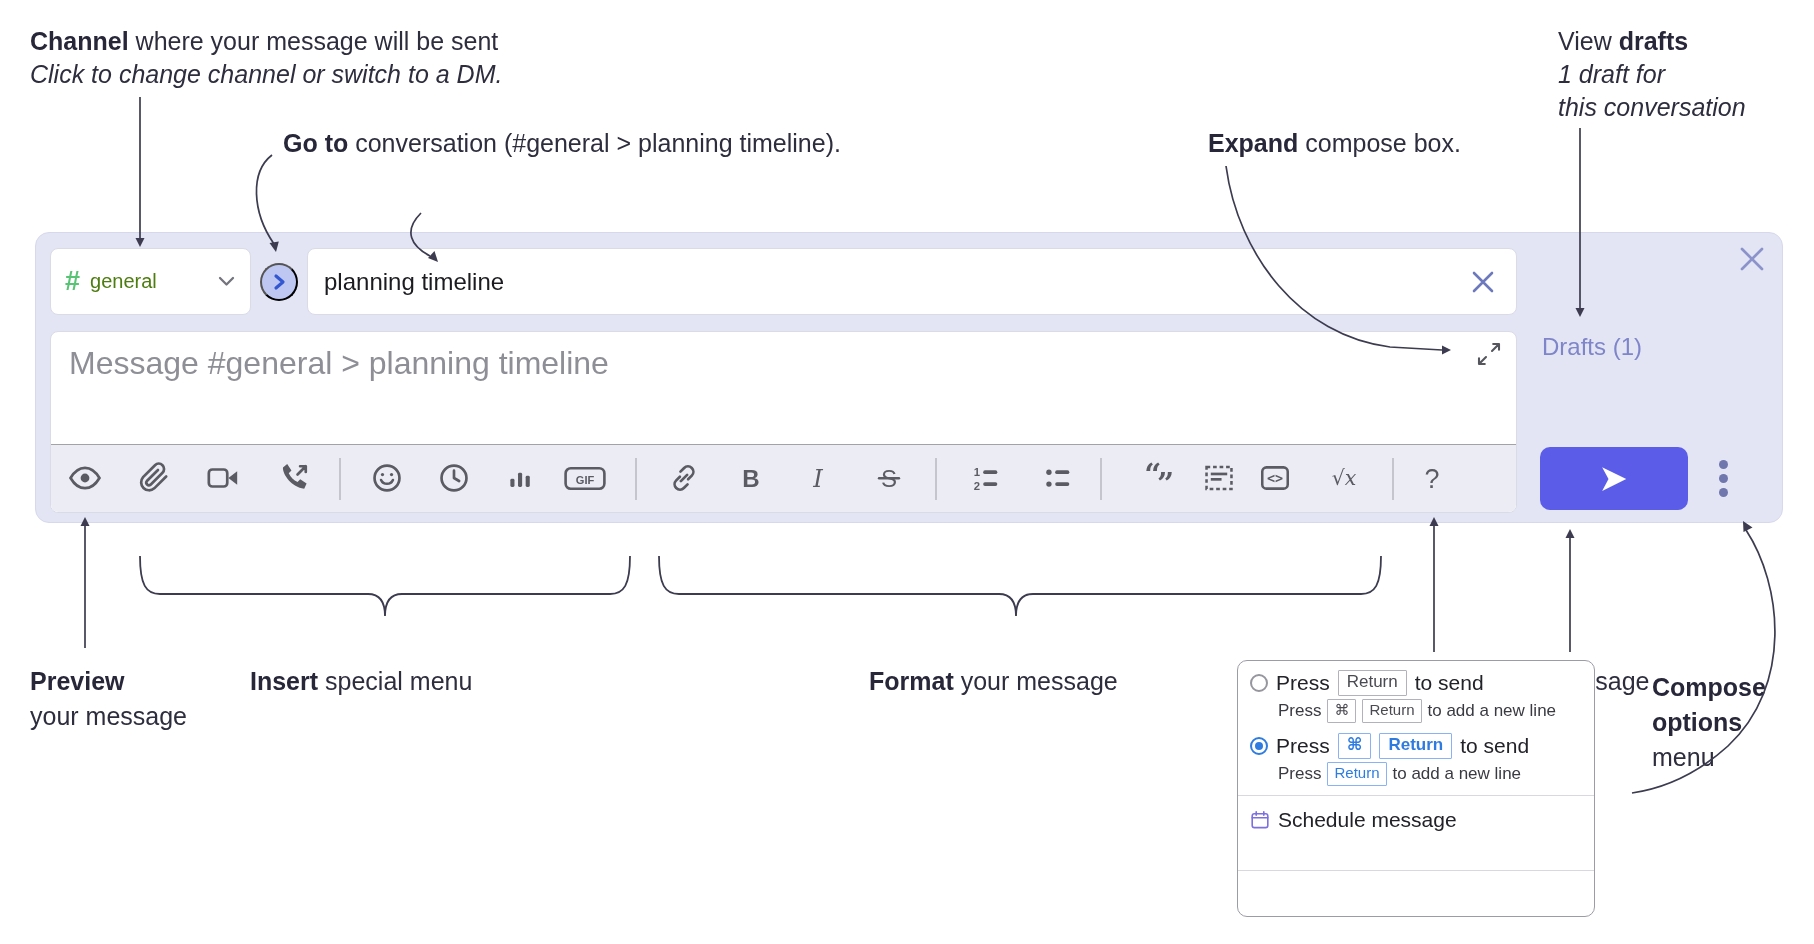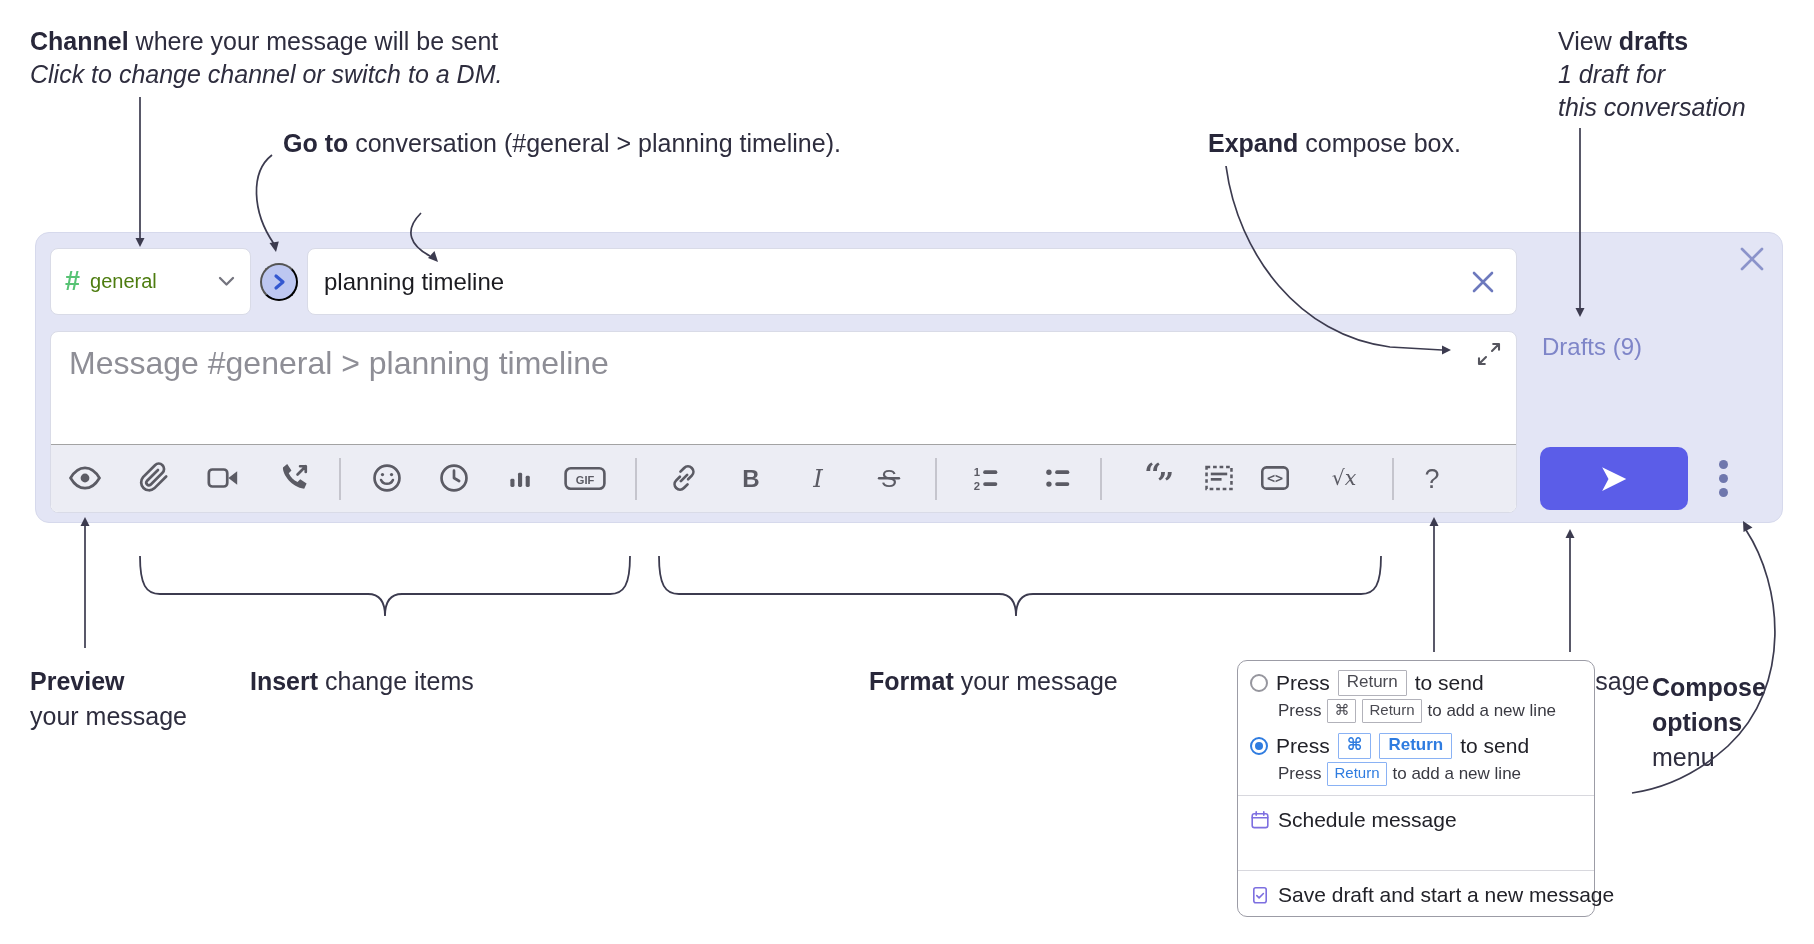--- a/index.html
+++ b/index.html
@@ -263,38 +263,38 @@
 
         <button class="ticon" style="left:1364px;">
           <svg viewBox="0 0 24 24" width="34" height="34">
             <text x="12" y="19" text-anchor="middle" font-size="19" fill="#5b5b64" font-family="Liberation Sans, sans-serif">?</text>
           </svg>
         </button>
       </div>
     </div>
   </div>
 
-  <button id="drafts-link" class="abs">Drafts (9)</button>
+  <button id="drafts-link" class="abs">Drafts (1)</button>
 
   <button id="send-button" class="abs">
     <svg width="30" height="30" viewBox="0 0 24 24">
       <path d="M2.5,2.5 L21.8,12 L2.5,21.5 L7.6,12 Z" fill="#ffffff"></path>
     </svg>
   </button>
 
   <button id="compose-options-button" class="abs">
     <i></i>
       <i></i>
       <i></i>
   </button>
 
   <div class="ann" style="left:30px; top:666px;"><b>Preview</b></div>
   <div class="ann" style="left:30px; top:701px;">your message</div>
 
-  <div class="ann" style="left:250px; top:666px;"><b>Insert</b><span> change items</span></div>
+  <div class="ann" style="left:250px; top:666px;"><b>Insert</b><span> special menu</span></div>
 
   <div class="ann" style="left:869px; top:666px;"><b>Format</b><span> your message</span></div>
 
   <div class="ann" style="left:1275px; top:666px;"><span>Formatting </span><b>help</b></div>
 
   <div class="ann" style="left:1480px; top:666px;"><b>Send</b><span> message</span></div>
 
   <div class="ann" style="left:1652px; top:672px;"><b>Compose</b></div>
   <div class="ann" style="left:1652px; top:707px;"><b>options</b></div>
   <div class="ann" style="left:1652px; top:742px;">menu</div>
@@ -333,30 +333,20 @@
         <g fill="none" stroke="#7d6fe0" stroke-width="1.6" stroke-linecap="round">
           <rect x="2.2" y="3.8" width="15.6" height="13.8" rx="2.2"></rect>
           <path d="M6.2,1.8 V5.2 M13.8,1.8 V5.2 M2.2,7.8 H17.8"></path>
         </g>
       </svg>
       <span>Schedule message</span>
     </div>
 
     <div class="menu-div" style="top:209px;"></div>
 
-    <div class="menu-row" style="top:219px; height:30px;">
-      <svg class="mi-icon" width="20" height="20" viewBox="0 0 20 20">
-        <g fill="none" stroke="#7d6fe0" stroke-width="1.6" stroke-linecap="round" stroke-linejoin="round">
-          <rect x="3.8" y="2.8" width="12.4" height="15" rx="2"></rect>
-          <path d="M12.5,2.8 l3.7,3.0" opacity="0"></path>
-          <path d="M6.8,10.6 l2.3,2.3 4.3,-4.4"></path>
-        </g>
-      </svg>
-      <span>Save draft and start a new message</span>
-    </div>
   </div>
 
   <svg id="overlay">
     <g fill="none" stroke="#3c3b4f" stroke-width="1.7">
       <path d="M140,97 V238"></path>
       <path d="M272,155 C250,172 252,212 274,244"></path>
       <path d="M421,213 C403,231 411,246 430,256"></path>
       <path d="M1226,166 C1238,255 1300,336 1390,347 L1442,350"></path>
       <path d="M1580,128 V308"></path>
       <path d="M85,648 V526"></path>

